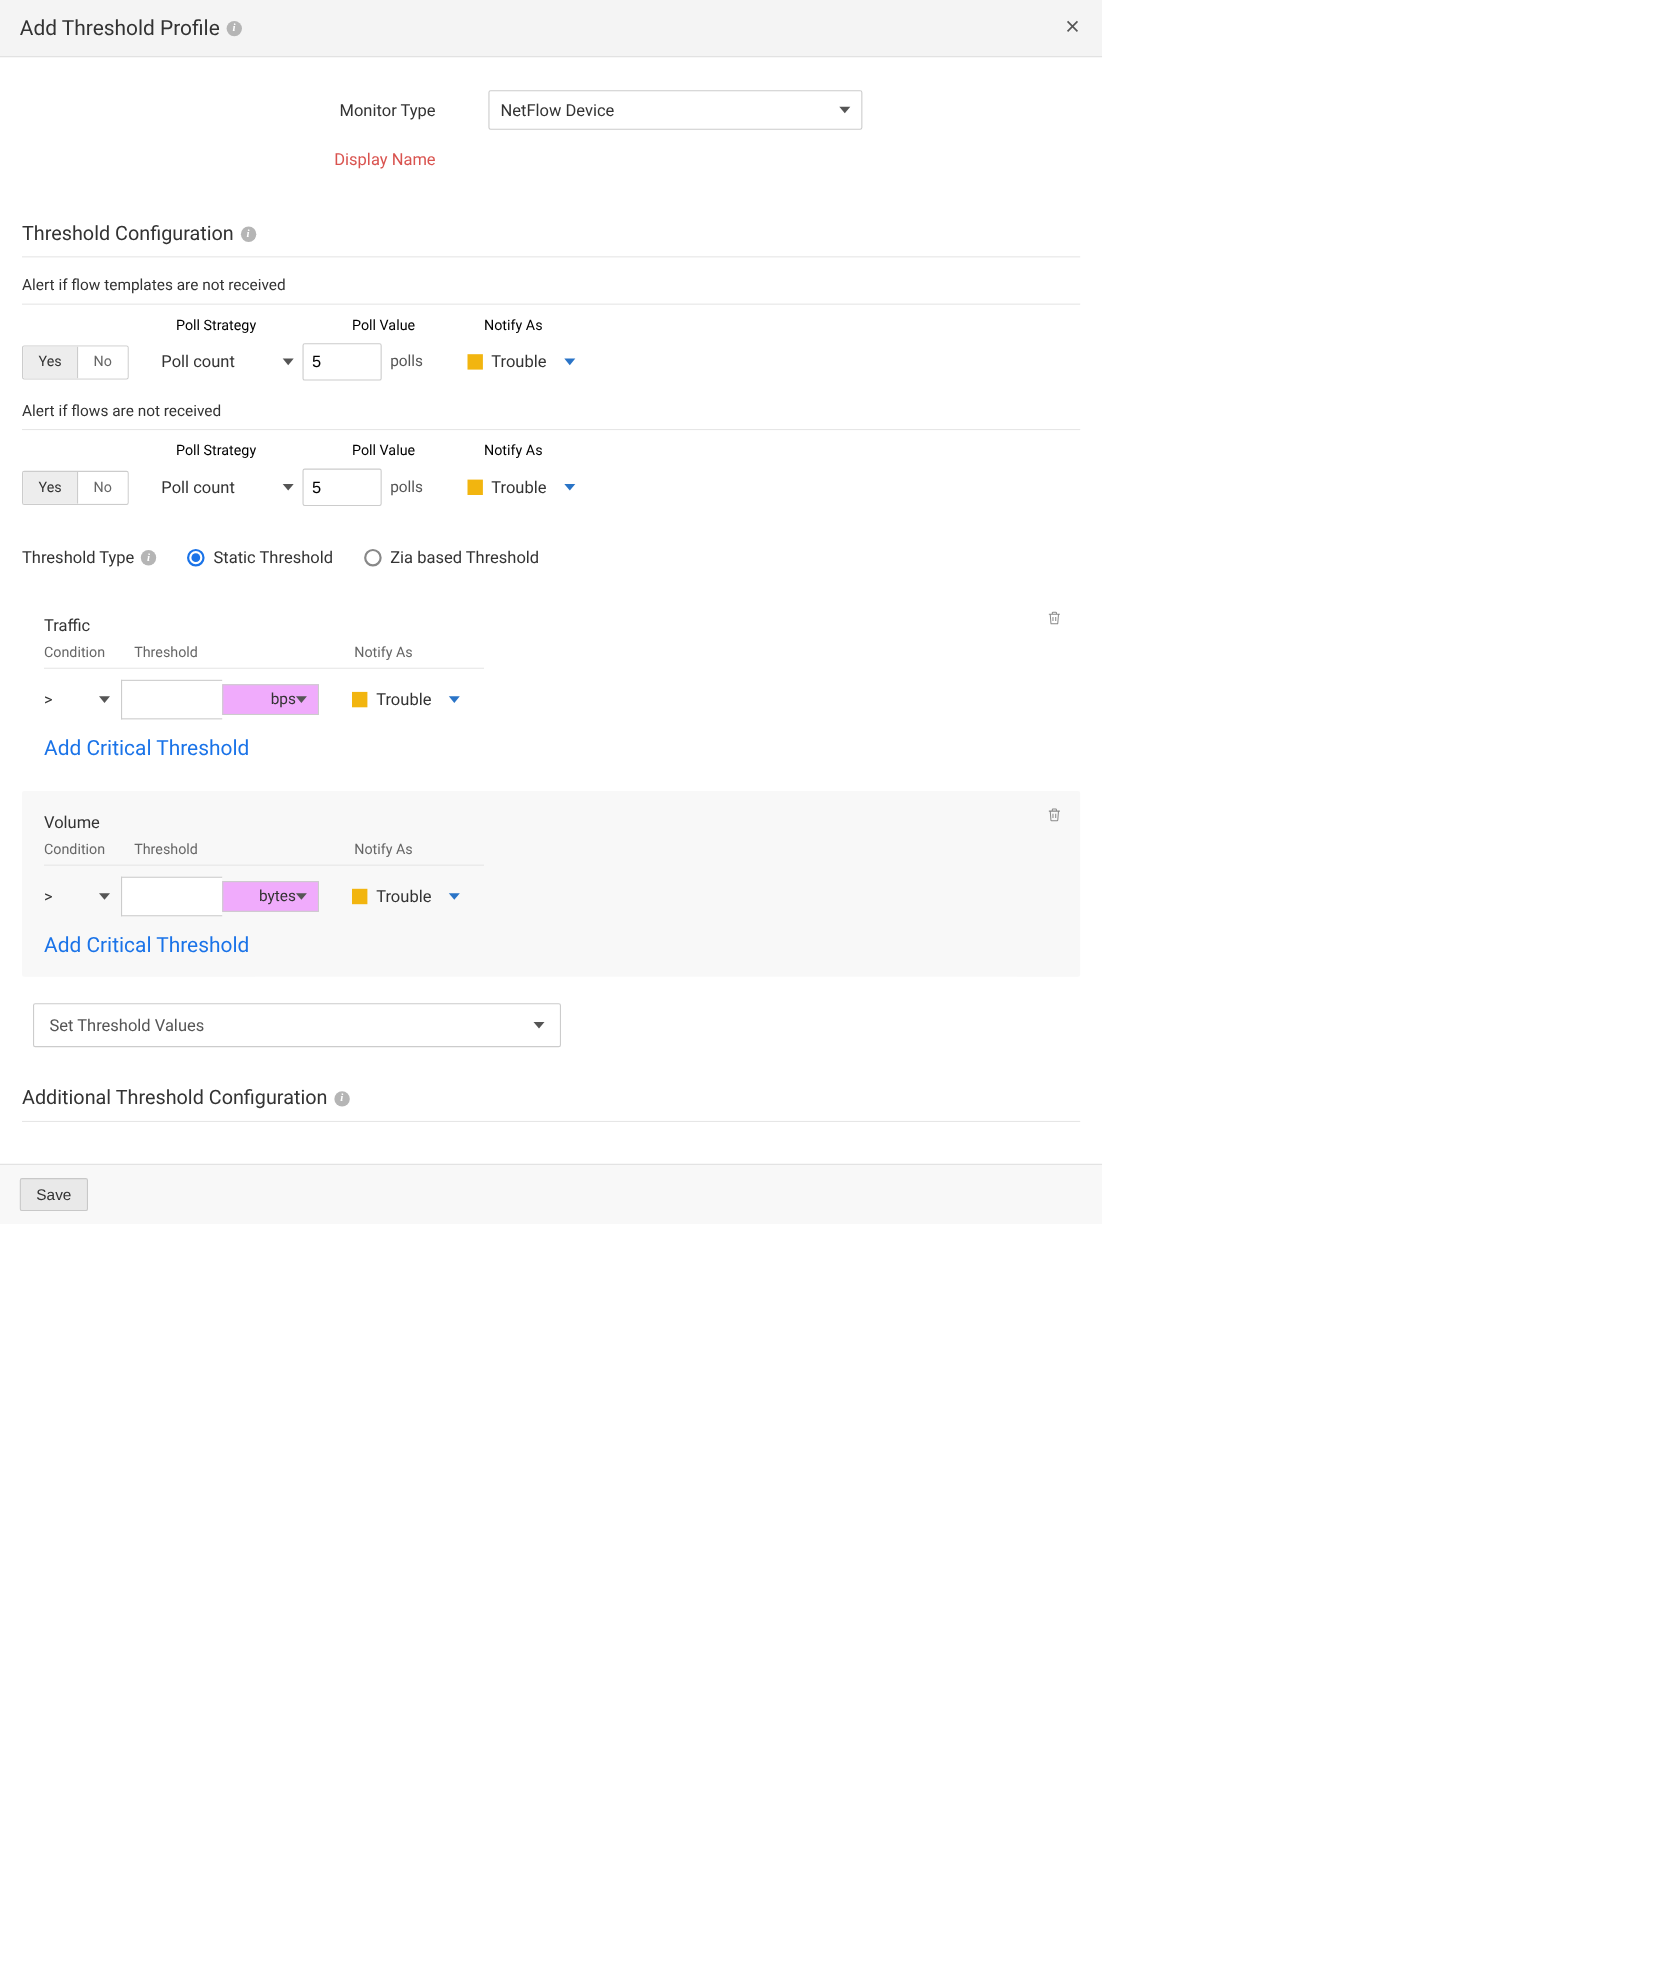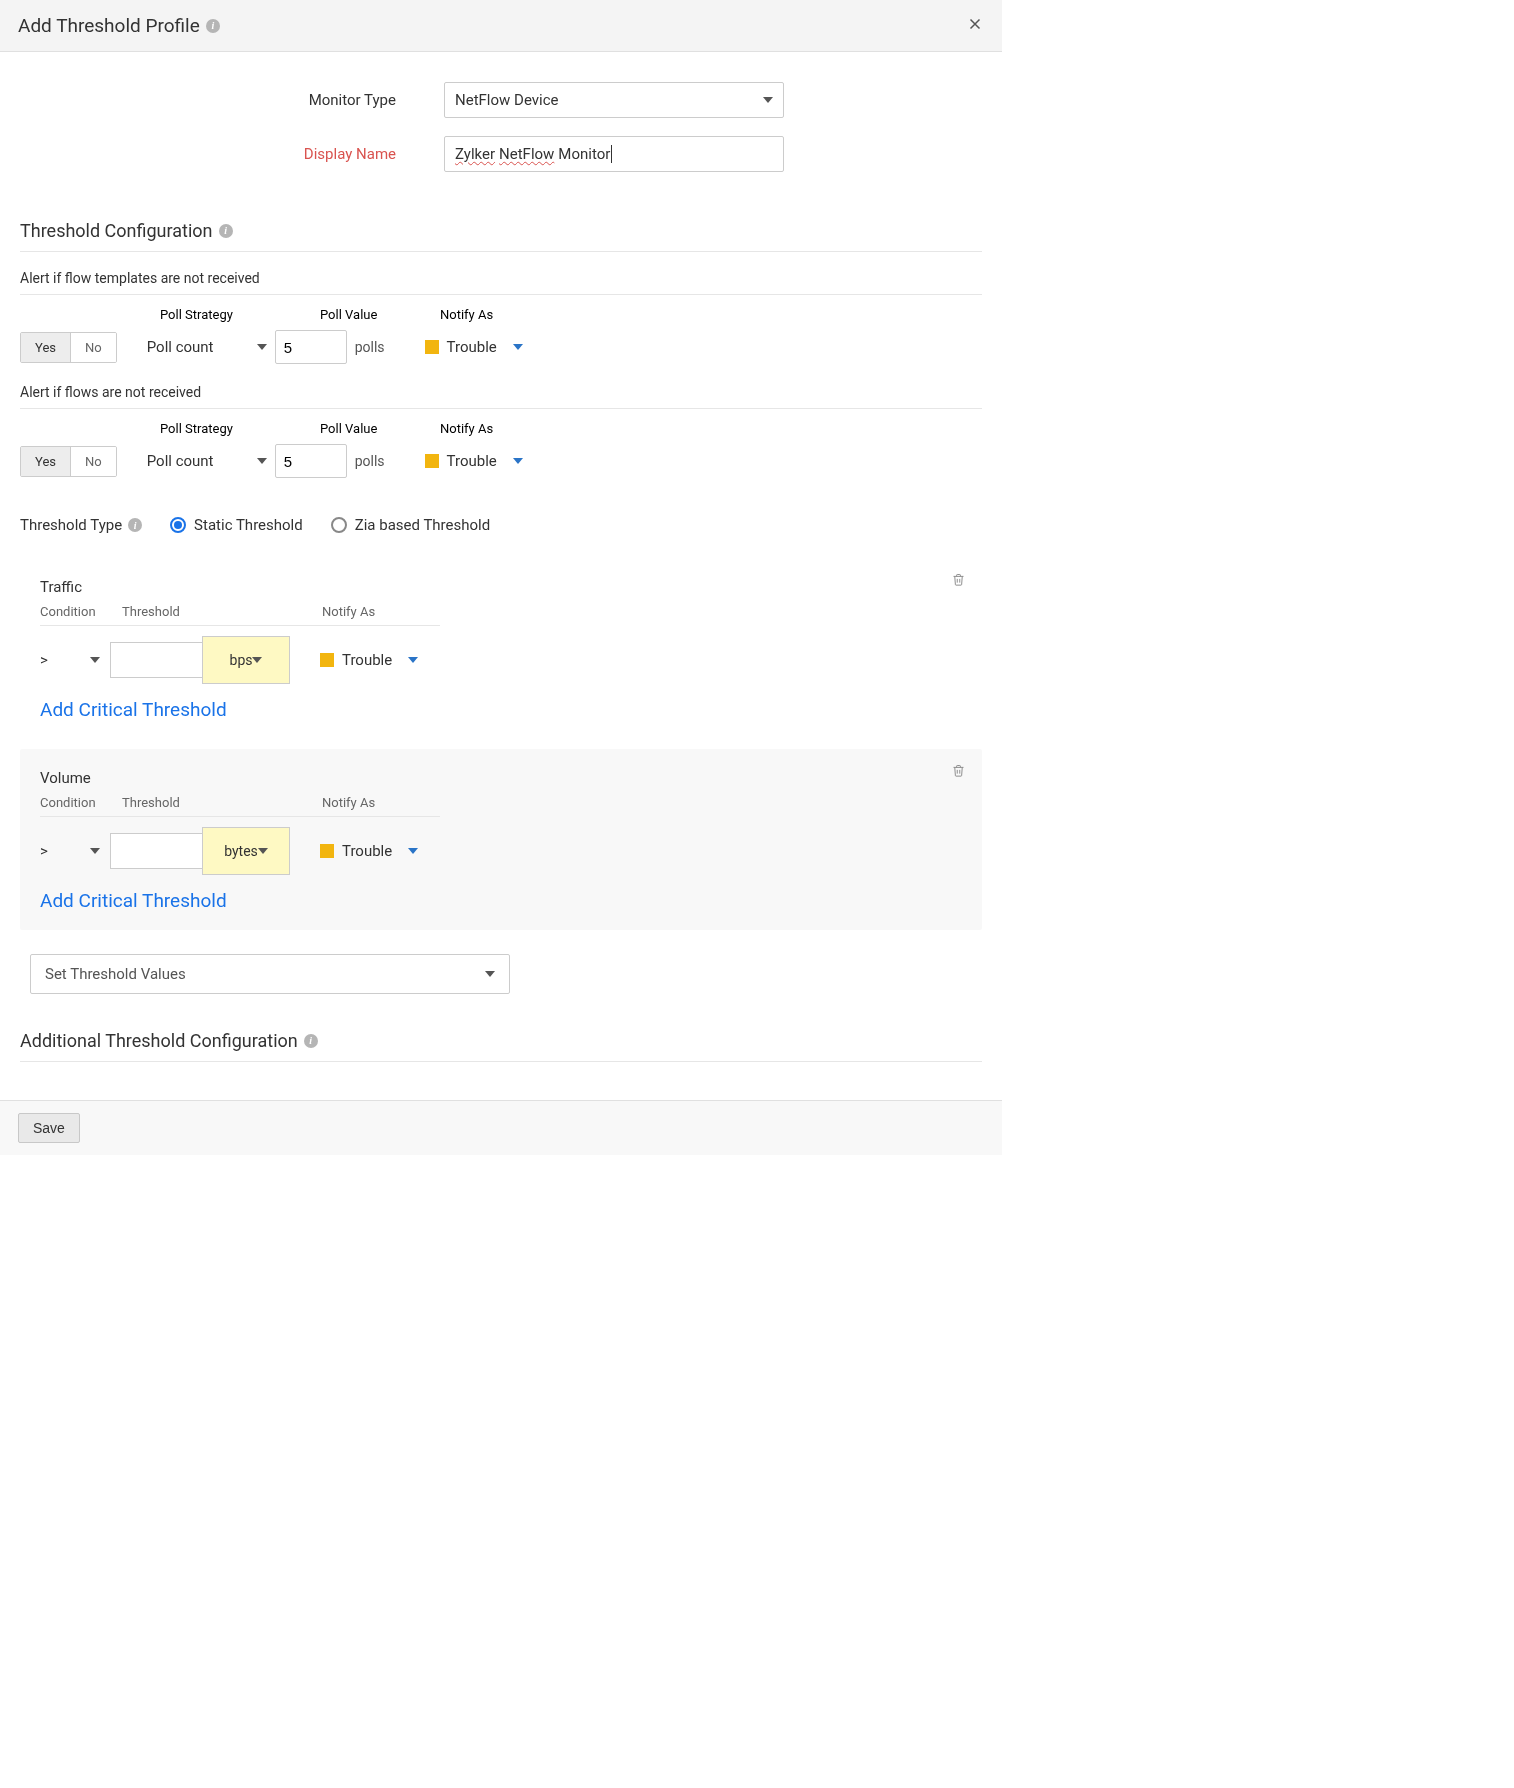--- a/index.html
+++ b/index.html
@@ -247,29 +247,29 @@
   .thr-val {
     width: 92px;
     height: 36px;
     border: 1px solid #ccc;
     border-right: none;
     padding: 0 8px;
     background: #fff;
   }
   .thr-unit {
     width: 88px;
-    height: 48px;
-    border: 1px solid #ccc;
-    display: inline-flex;
-    align-items: center;
-    justify-content: center;
+    height: 28px;
+    border: 1px solid #ccc;
+    display: inline-flex;
+    align-items: center;
+    justify-content: flex-end;
     padding: 0 10px;
     font-size: 14px;
     cursor: pointer;
-    background: #fef9c3;
+    background: #f0abfc;
   }
   .gap-after-thr { width: 30px; }
   .add-critical {
     color: #1a73e8;
     font-size: 19px;
     margin-top: 14px;
     cursor: pointer;
     display: inline-block;
   }
 
@@ -323,27 +323,20 @@
   <div class="form-top">
     <div class="form-row">
       <div class="form-label">Monitor Type</div>
       <div class="select-box">
         <span>NetFlow Device</span>
         <span class="caret-down"></span>
       </div>
     </div>
     <div class="form-row">
       <div class="form-label req">Display Name</div>
-      <div class="text-input">
-        <span style="display:inline-flex;gap:4px;align-items:baseline;">
-          <span class="spellwavy">Zylker</span>
-          <span class="spellwavy">NetFlow</span>
-          <span style="border-right:1px solid #333; padding-right:1px;">Monitor</span>
-        </span>
-      </div>
     </div>
   </div>
 
   <div class="section-title">
     <span>Threshold Configuration</span>
     <span class="info-icon">i</span>
   </div>
   <hr class="hr">
 
   <div class="sub-heading">Alert if flow templates are not received</div>

